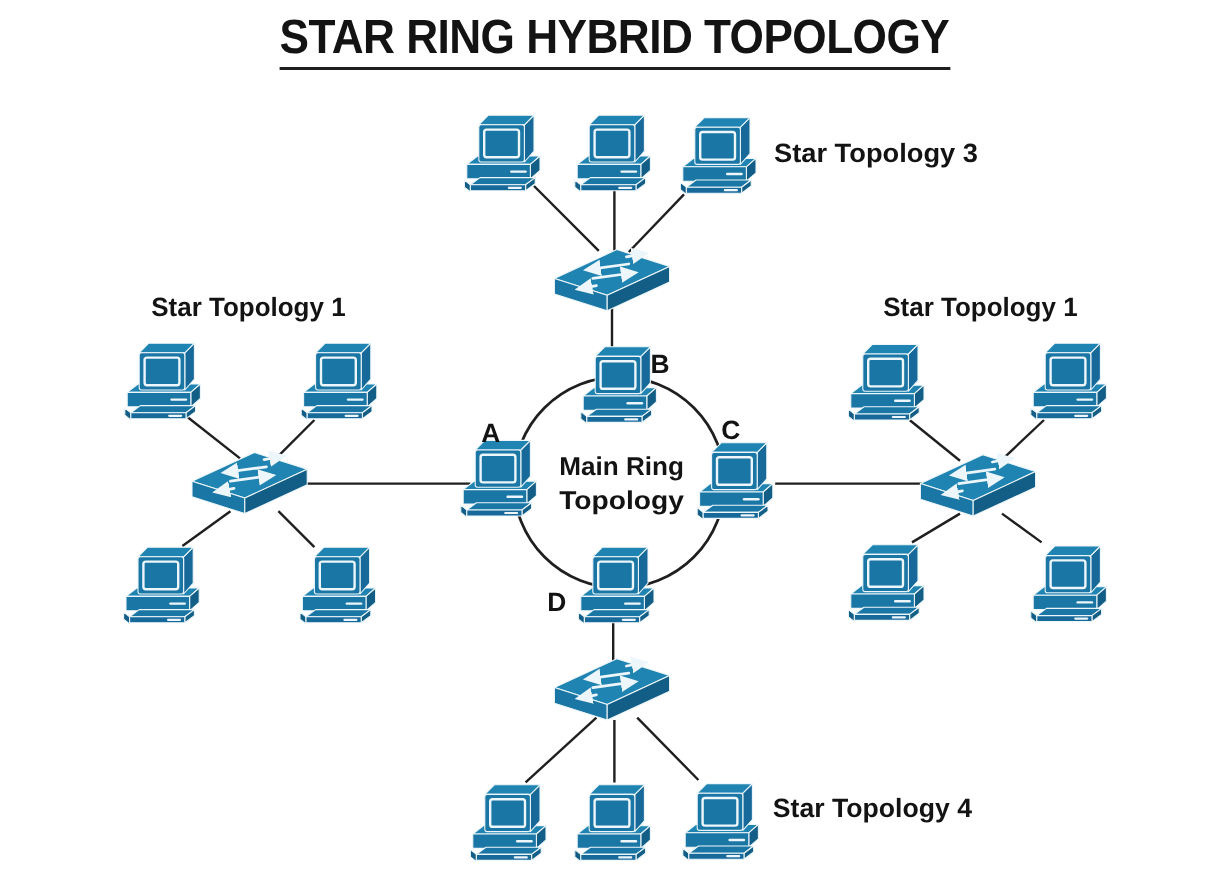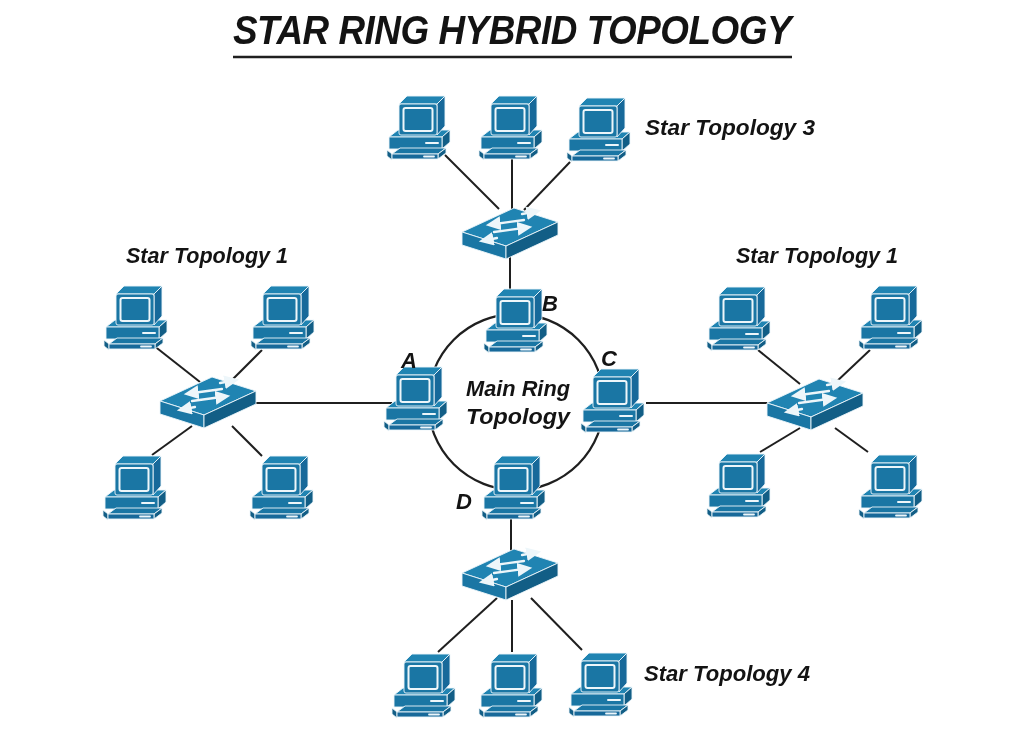--- a/index.html
+++ b/index.html
@@ -2,21 +2,21 @@
 <html style="--device_top: #2084B2; --device_main: #1A76A4; --device_side: #17699A; --device_dark: #125E86; --device_detail: #EDF6FA; --line: #1F1F1F; --text: #131313; --background: #FFFFFF;"><head>
 <meta charset="utf-8">
 <style>
   :root{
     --device_top:#2084B2; --device_main:#1A76A4; --device_side:#17699A;
     --device_dark:#125E86; --device_detail:#EDF6FA;
     --line:#1F1F1F; --text:#131313; --background:#FFFFFF;
   }
   html,body{margin:0;padding:0;background:var(--background);}
   .stage{width:945px;height:737px;position:relative;background:var(--background);overflow:hidden;
-         font-family:"Liberation Sans",sans-serif;font-style:italic;}
+         font-family:"Liberation Sans",sans-serif;}
   svg{display:block;}
   text{fill:var(--text);font-family:"Liberation Sans",sans-serif;}
   .title{font-size:40px;font-weight:800;text-anchor:middle;letter-spacing:-0.5px;}
   .star-label{font-size:22px;font-weight:700;}
   .center-label{font-size:21.5px;font-weight:700;text-anchor:middle;}
   .node-letter{font-size:22px;font-weight:700;text-anchor:middle;}
   .link{stroke:var(--line);stroke-width:2;fill:none;}
   .underline{stroke:var(--line);stroke-width:2.5;}
   .ring-circle{stroke:var(--line);stroke-width:2.3;fill:none;}
   .face-top{fill:var(--device_top);stroke:var(--device_detail);stroke-width:0.9;stroke-linejoin:round;}

